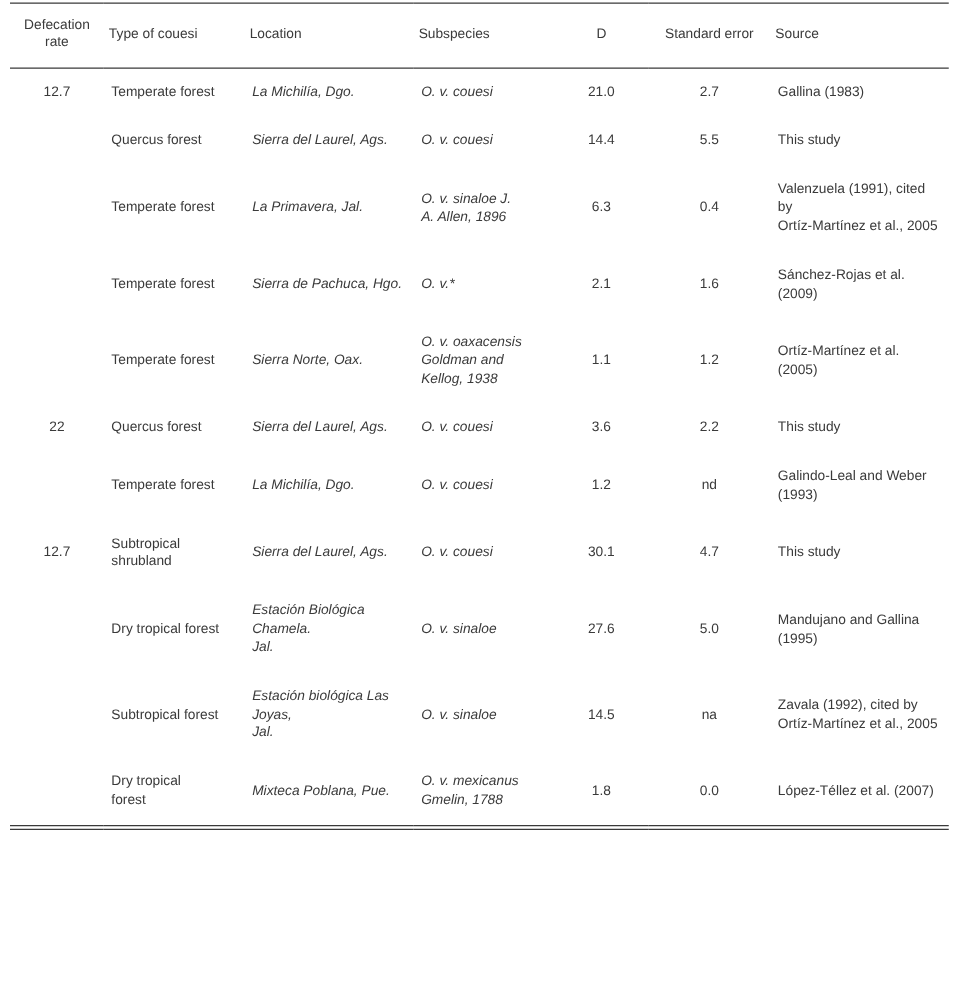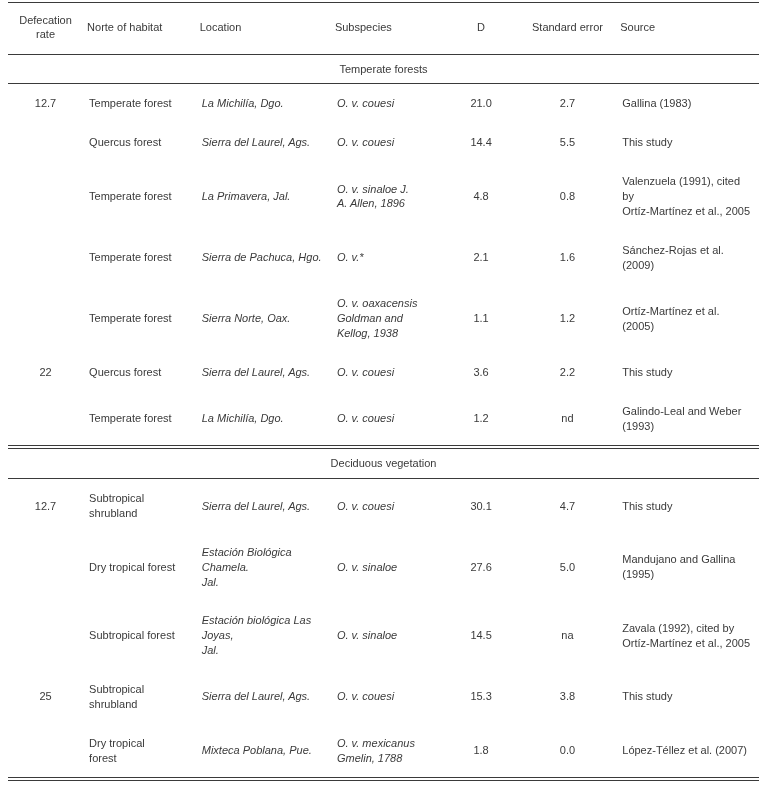--- a/index.html
+++ b/index.html
@@ -57,32 +57,29 @@
       <col style="width:18%">
       <col style="width:15%">
       <col style="width:10%">
       <col style="width:13%">
       <col style="width:19%">
     </colgroup>
     <thead>
       <tr>
         <th class="c-rate">Defecation
 rate</th>
-        <th class="c-habitat">Norte of habitat</th>
+        <th class="c-habitat">Type of couesi</th>
         <th class="c-location" style="font-style:normal">Location</th>
         <th class="c-subspecies" style="font-style:normal">Subspecies</th>
         <th class="c-d">D</th>
         <th class="c-se">Standard error</th>
         <th class="c-source">Source</th>
       </tr>
     </thead>
     <tbody id="table-body">
-        <tr class="section-row first">
-          <td colspan="7">Temperate forests</td>
-        </tr>
         <tr class="data-row">
           <td class="c-rate">12.7</td>
           <td class="c-habitat">Temperate forest</td>
           <td class="c-location">La Michilía, Dgo.</td>
           <td class="c-subspecies">O. v. couesi</td>
           <td class="c-d">21.0</td>
           <td class="c-se">2.7</td>
           <td class="c-source">Gallina (1983)</td>
         </tr>
         <tr class="data-row">
@@ -93,22 +90,22 @@
           <td class="c-d">14.4</td>
           <td class="c-se">5.5</td>
           <td class="c-source">This study</td>
         </tr>
         <tr class="data-row">
           <td class="c-rate"></td>
           <td class="c-habitat">Temperate forest</td>
           <td class="c-location">La Primavera, Jal.</td>
           <td class="c-subspecies">O. v. sinaloe J.
 A. Allen, 1896</td>
-          <td class="c-d">4.8</td>
-          <td class="c-se">0.8</td>
+          <td class="c-d">6.3</td>
+          <td class="c-se">0.4</td>
           <td class="c-source">Valenzuela (1991), cited by
 Ortíz-Martínez et al., 2005</td>
         </tr>
         <tr class="data-row">
           <td class="c-rate"></td>
           <td class="c-habitat">Temperate forest</td>
           <td class="c-location">Sierra de Pachuca, Hgo.</td>
           <td class="c-subspecies">O. v.*</td>
           <td class="c-d">2.1</td>
           <td class="c-se">1.6</td>
@@ -138,23 +135,20 @@
         <tr class="data-row">
           <td class="c-rate"></td>
           <td class="c-habitat">Temperate forest</td>
           <td class="c-location">La Michilía, Dgo.</td>
           <td class="c-subspecies">O. v. couesi</td>
           <td class="c-d">1.2</td>
           <td class="c-se">nd</td>
           <td class="c-source">Galindo-Leal and Weber
 (1993)</td>
         </tr>
-        <tr class="section-row">
-          <td colspan="7">Deciduous vegetation</td>
-        </tr>
         <tr class="data-row">
           <td class="c-rate">12.7</td>
           <td class="c-habitat">Subtropical shrubland</td>
           <td class="c-location">Sierra del Laurel, Ags.</td>
           <td class="c-subspecies">O. v. couesi</td>
           <td class="c-d">30.1</td>
           <td class="c-se">4.7</td>
           <td class="c-source">This study</td>
         </tr>
         <tr class="data-row">
@@ -173,29 +167,20 @@
           <td class="c-habitat">Subtropical forest</td>
           <td class="c-location">Estación biológica Las Joyas,
 Jal.</td>
           <td class="c-subspecies">O. v. sinaloe</td>
           <td class="c-d">14.5</td>
           <td class="c-se">na</td>
           <td class="c-source">Zavala (1992), cited by
 Ortíz-Martínez et al., 2005</td>
         </tr>
         <tr class="data-row">
-          <td class="c-rate">25</td>
-          <td class="c-habitat">Subtropical shrubland</td>
-          <td class="c-location">Sierra del Laurel, Ags.</td>
-          <td class="c-subspecies">O. v. couesi</td>
-          <td class="c-d">15.3</td>
-          <td class="c-se">3.8</td>
-          <td class="c-source">This study</td>
-        </tr>
-        <tr class="data-row">
           <td class="c-rate"></td>
           <td class="c-habitat">Dry tropical
 forest</td>
           <td class="c-location">Mixteca Poblana, Pue.</td>
           <td class="c-subspecies">O. v. mexicanus
 Gmelin, 1788</td>
           <td class="c-d">1.8</td>
           <td class="c-se">0.0</td>
           <td class="c-source">López-Téllez et al. (2007)</td>
         </tr>

